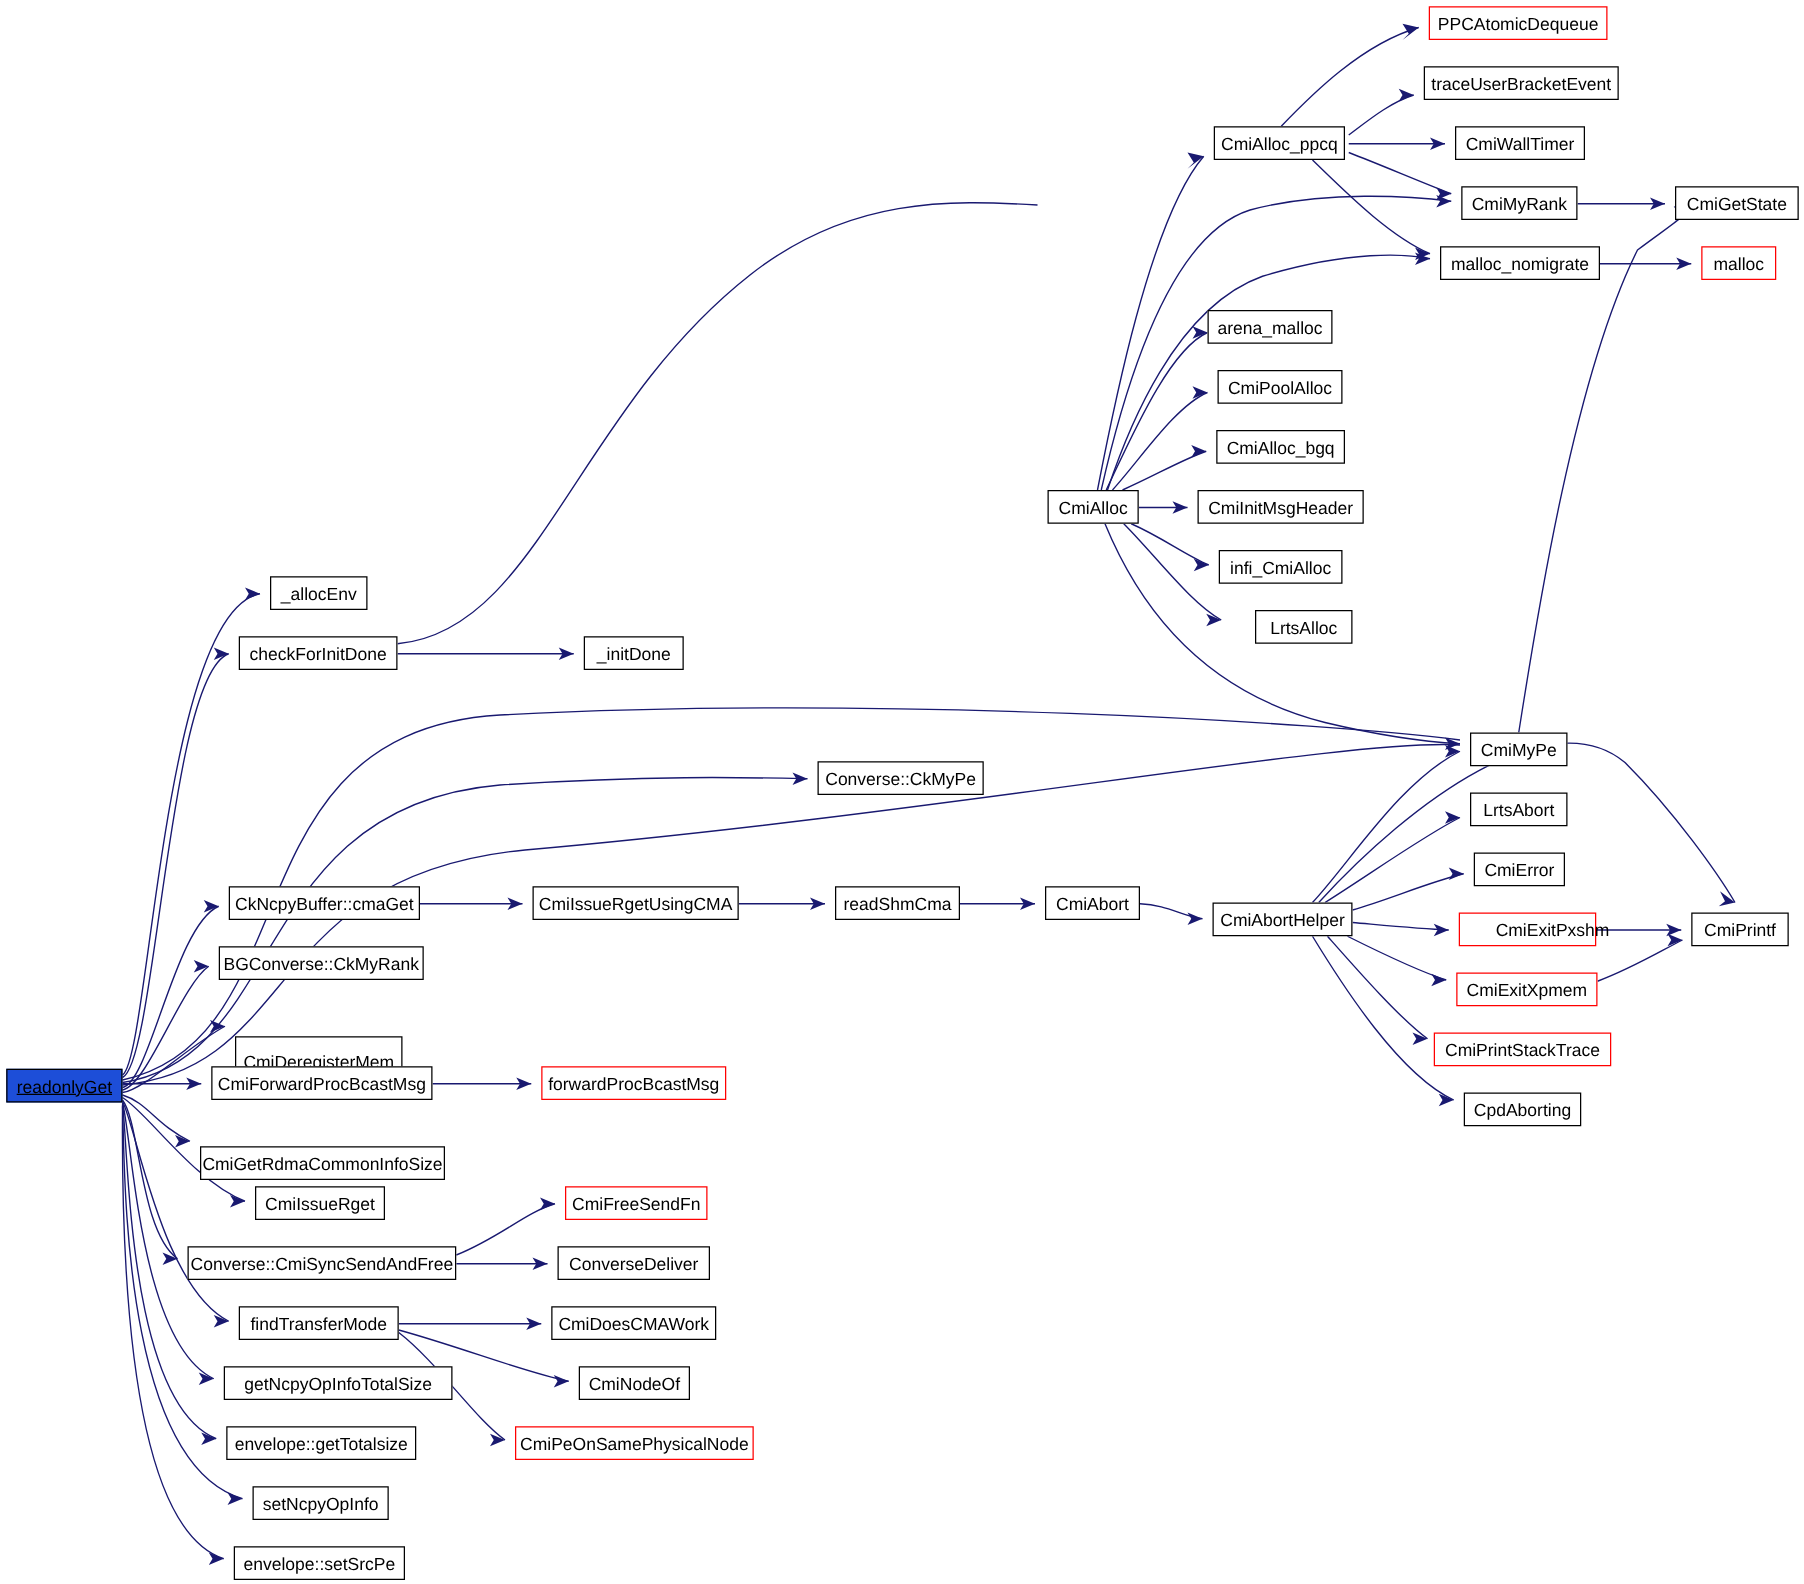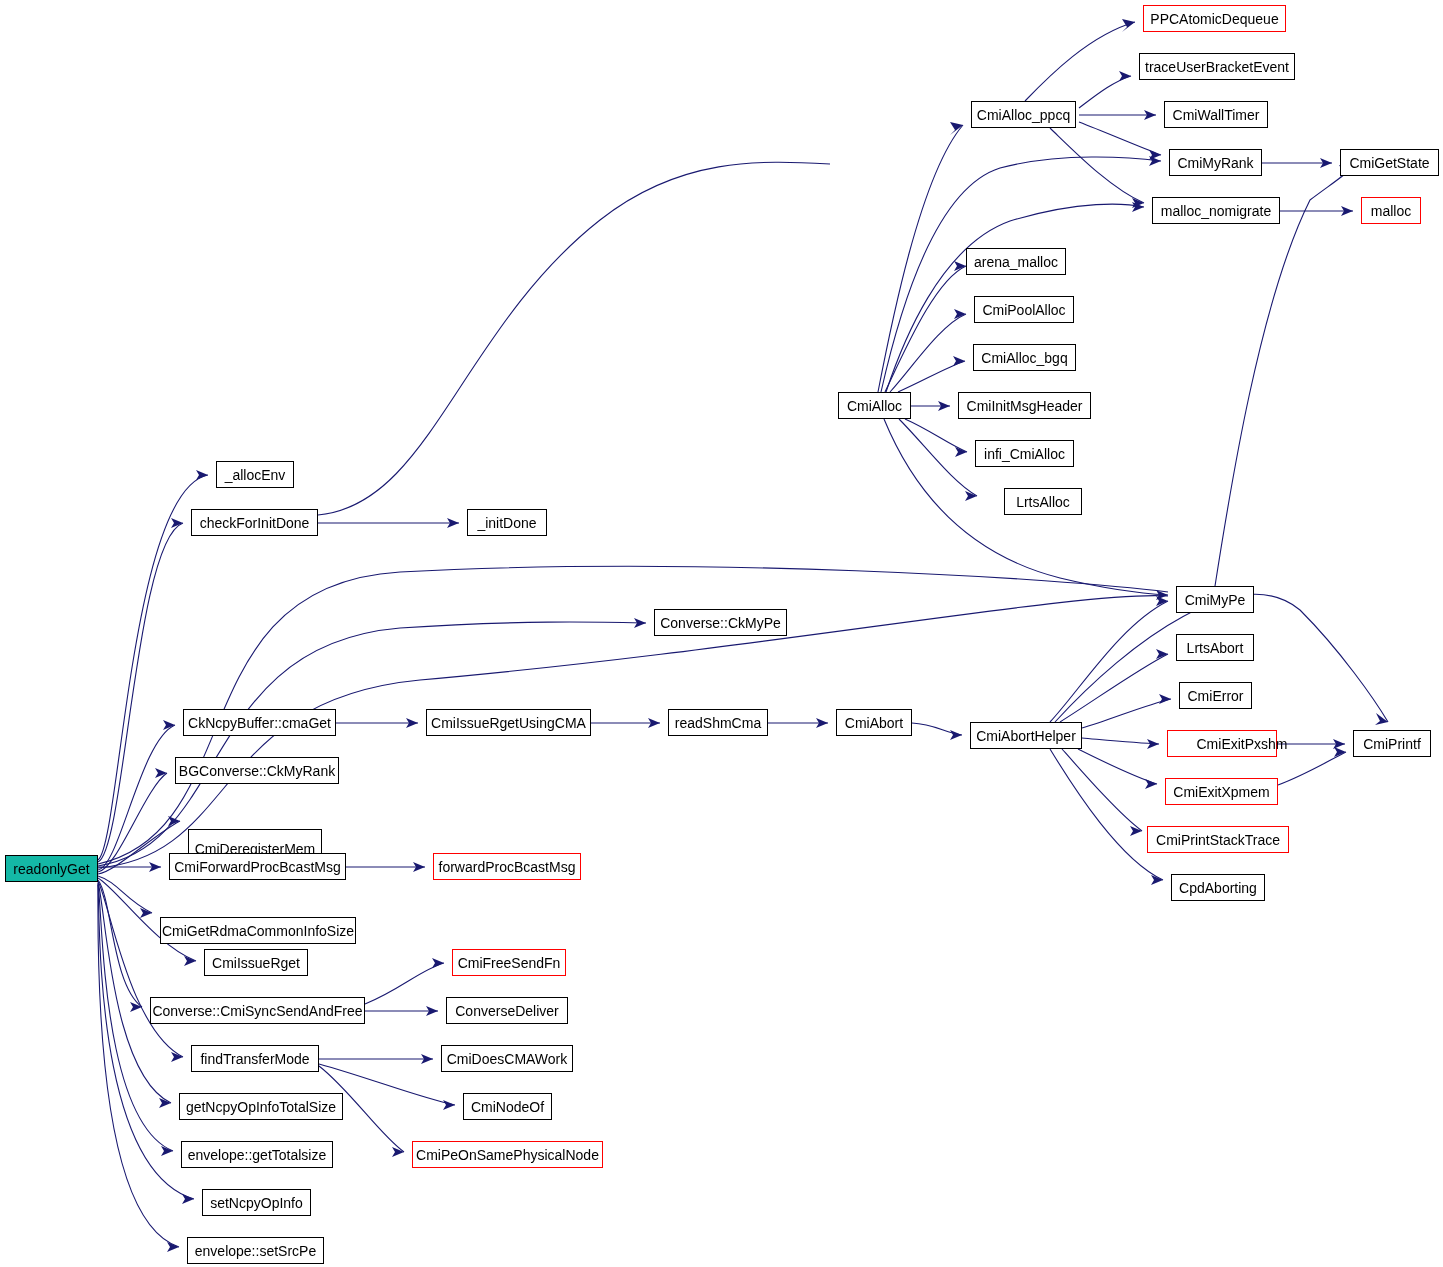--- a/index.html
+++ b/index.html
@@ -4,21 +4,21 @@
 <style>
   html,body{margin:0;padding:0;background:#ffffff;}
   body{font-family:"Liberation Sans",sans-serif;}
   #graph{position:relative;width:1443px;height:1267px;background:#fff;overflow:hidden;}
   #graph svg{position:absolute;left:0;top:0;width:1443px;height:1267px;}
   .node{position:absolute;box-sizing:border-box;background:#ffffff;border:1px solid #000000;
         display:flex;align-items:center;justify-content:center;
         font-family:"Liberation Sans",sans-serif;font-size:14px;color:#000;
         white-space:nowrap;line-height:1;}
   .node.red{border-color:#ff0000;}
-  .node.root{background:#14b8a6;border-color:#000;}
+  .node.root{background:#1d4ed8;border-color:#000;text-decoration:underline;}
   .edge{fill:none;stroke:#191970;stroke-width:1.1;}
   .arrowhead{fill:#191970;stroke:none;}
 </style>
 </head>
 <body>
 
 <div id="graph">
   <svg id="edge-layer" viewBox="0 0 1443 1267" xmlns="http://www.w3.org/2000/svg">
       <path d="M98,860 C120,845 130,490 208,475" class="edge"></path>
       <path d="M98,862 C125,850 135,540 183,523" class="edge"></path>
@@ -195,21 +195,21 @@
       </div>
       <div class="node" style="left: 441px; top: 1045px; width: 132px; height: 27px;">
         <span>CmiDoesCMAWork</span>
       </div>
       <div class="node" style="left: 463px; top: 1093px; width: 89px; height: 27px;">
         <span>CmiNodeOf</span>
       </div>
       <div class="node red" style="left: 412px; top: 1141px; width: 191px; height: 27px;">
         <span>CmiPeOnSamePhysicalNode</span>
       </div>
-      <div class="node" style="left: 179px; top: 1093px; width: 164px; height: 27px;">
+      <div class="node" style="left: 179px; top: 1093px; width: 183px; height: 27px;">
         <span>getNcpyOpInfoTotalSize</span>
       </div>
       <div class="node" style="left: 181px; top: 1141px; width: 152px; height: 27px;">
         <span>envelope::getTotalsize</span>
       </div>
       <div class="node" style="left: 202px; top: 1189px; width: 109px; height: 27px;">
         <span>setNcpyOpInfo</span>
       </div>
       <div class="node" style="left: 187px; top: 1237px; width: 137px; height: 27px;">
         <span>envelope::setSrcPe</span>

